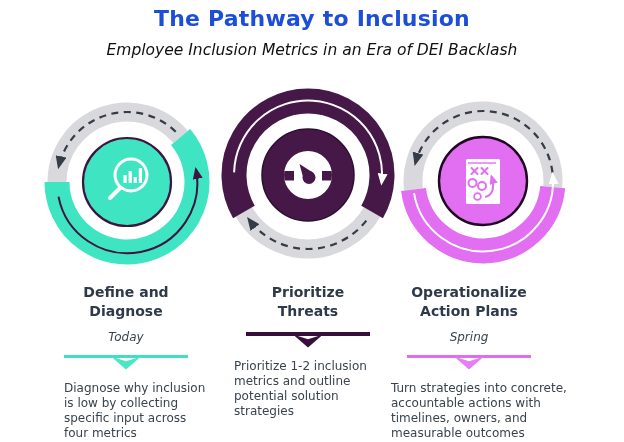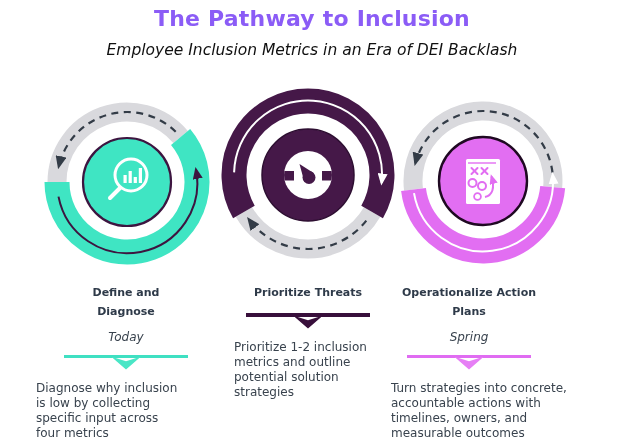--- a/index.html
+++ b/index.html
@@ -1,43 +1,43 @@
 <!DOCTYPE html>
 <html><head>
 <meta charset="utf-8">
 <style>
   html,body{margin:0;padding:0;background:#ffffff;}
   body{width:624px;height:442px;position:relative;overflow:hidden;
        font-family:"DejaVu Sans","Liberation Sans",sans-serif;}
   .page-title{position:absolute;top:6px;left:0;width:624px;text-align:center;
-       font-size:22px;font-weight:bold;color:#8b5cf6;letter-spacing:.2px;}
+       font-size:22px;font-weight:bold;color:#1d4ed8;letter-spacing:.2px;}
   .page-subtitle{position:absolute;top:41px;left:0;width:624px;text-align:center;
        font-style:italic;font-size:15.5px;line-height:18.5px;color:#101010;}
   .ring-svg{position:absolute;left:0;top:0;width:624px;height:442px;}
   .stage-col{position:absolute;top:283px;}
   #col-1{left:36px;width:180px;}
   #col-2{left:228px;width:160px;}
   #col-3{left:364px;width:210px;}
-  .stage-heading{font-size:11px;font-weight:bold;color:#2E3A49;text-align:center;
+  .stage-heading{font-size:14px;font-weight:bold;color:#2E3A49;text-align:center;
        line-height:19px;margin:0 auto;}
   #col-1 .stage-heading{max-width:122px;}
   #col-2 .stage-heading{max-width:112px;}
   #col-3 .stage-heading{max-width:162px;}
   .stage-timeframe{font-style:italic;font-size:12px;color:#39434E;text-align:center;
        margin-top:9px;}
   .divider{width:124px;margin:11px auto 0;}
   .divider-line{height:2.5px;}
   #col-2 .divider-line{height:3.5px;}
   .divider-tri{width:30px;height:13px;margin:-1px auto 0;
        clip-path:polygon(0 0,50% 36%,100% 0,50% 100%);}
   #col-1 .divider-line{background:#3FE0C2;} #col-1 .divider-tri{background:#4AE6C6;}
   #col-2 .divider-line{background:#380F3B;} #col-2 .divider-tri{background:#380F3B;}
   #col-3 .divider-line{background:#E06CF2;} #col-3 .divider-tri{background:#E67FF5;}
   .stage-desc{font-size:12px;line-height:15px;color:#39434E;margin-top:11px;}
-  #col-1 .stage-desc{width:150px;}
+  #col-1 .stage-desc{width:150px;margin-left:28px;}
   #col-2 .stage-desc{width:146px;margin-left:6px;}
   #col-3 .stage-desc{width:200px;margin-left:27px;}
 </style>
 </head>
 <body>
 
 <div class="page-title">The Pathway to Inclusion</div>
 <div class="page-subtitle">
   <div>Employee Inclusion Metrics in an Era of DEI Backlash</div>
 </div>

